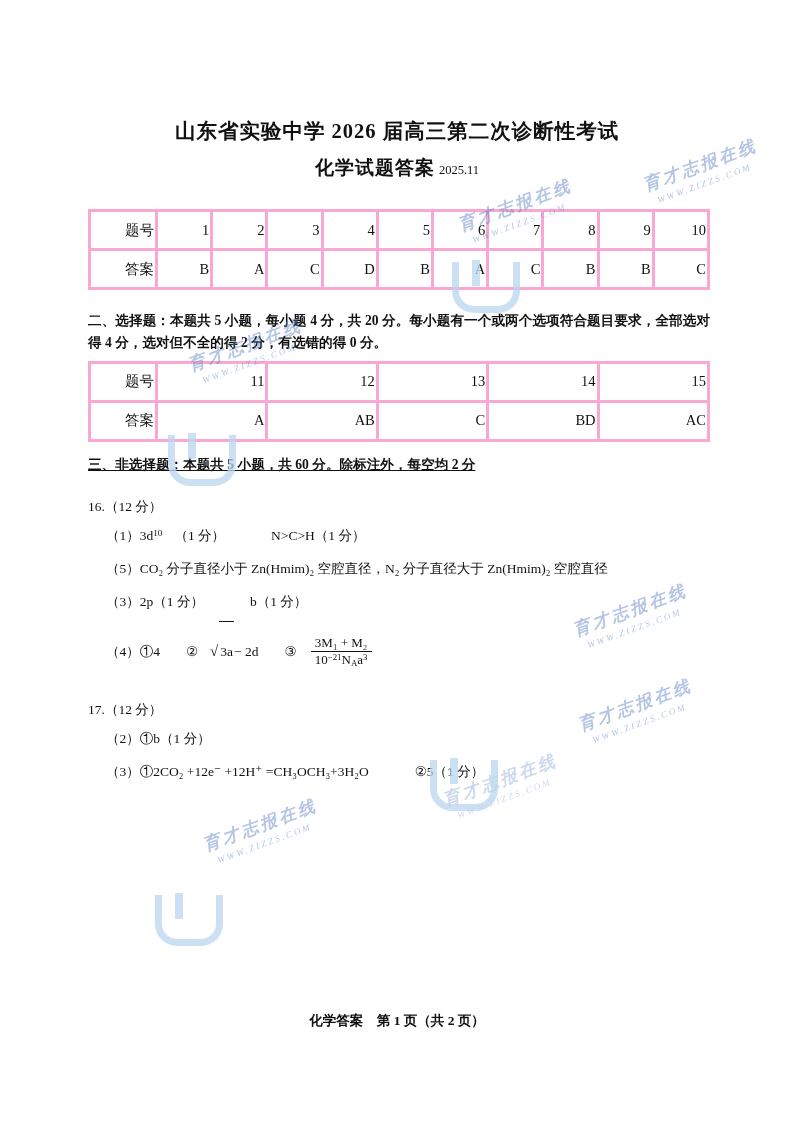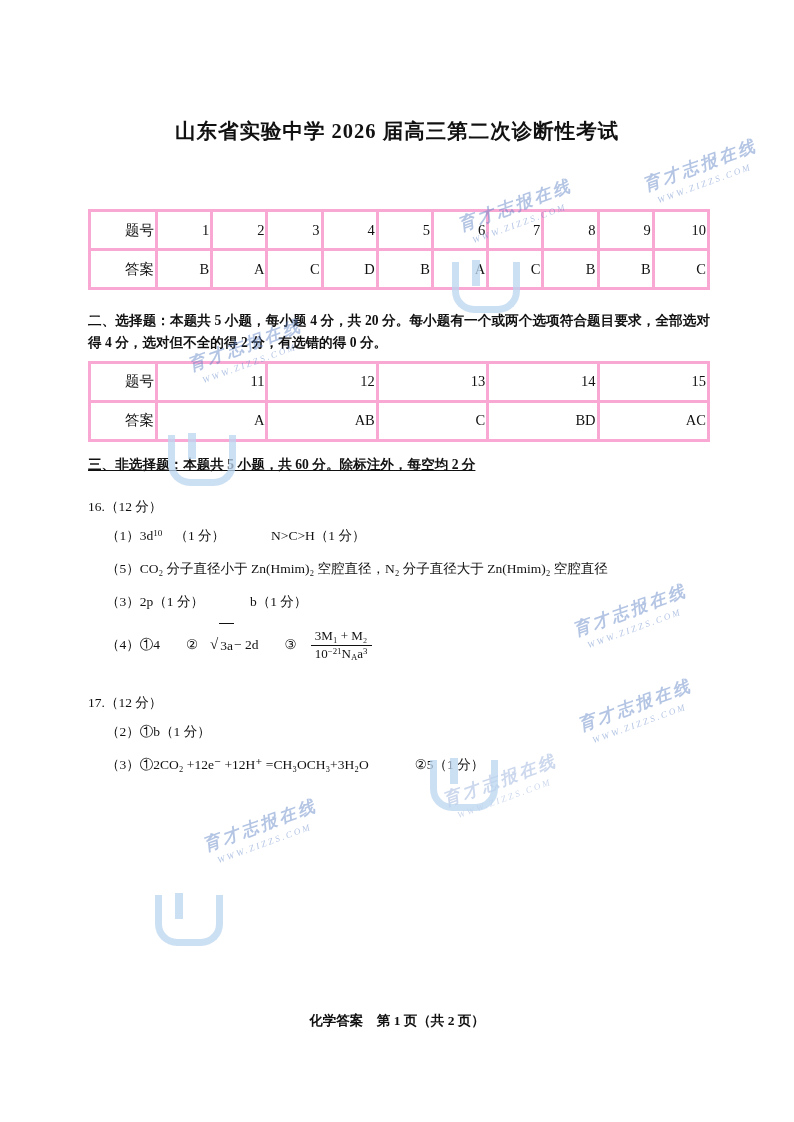--- a/index.html
+++ b/index.html
@@ -161,21 +161,21 @@
     margin: 8px 2px;
     position: relative;
     top: -1px;
   }
   .frac .num { display: block; padding: 0 4px; }
   .frac .den { display: block; padding: 0 4px; border-top: 1px solid #111; }
 
   .sqrt {
     display: inline-block;
     border-top: 1px solid #111;
-    padding: 8px 1px 0 1px;
+    padding: 16px 1px 0 1px;
     margin-left: 1px;
   }
   .radic { font-size: 15px; }
 
   .eqarrow {
     display: inline-block;
     position: relative;
     width: 24px;
     height: 12px;
     vertical-align: middle;
@@ -254,20 +254,23 @@
       <span class="wm-url">WWW.ZIZZS.COM</span>
     </div>
 
     <div class="wm-logo" style="left:452px; top:262px;"></div>
     <div class="wm-logo" style="left:168px; top:435px;"></div>
     <div class="wm-logo" style="left:430px; top:760px;"></div>
     <div class="wm-logo" style="left:155px; top:895px;"></div>
   </div>
 
   <div class="doc-title">山东省实验中学 2026 届高三第二次诊断性考试</div>
+  <div class="doc-subtitle">
+    <span>化学试题答案</span><span class="date">2025.11</span>
+  </div>
 
   <div class="content">
 
     <table class="ans">
       <tbody>
         <tr>
           <td class="rowhead">题号</td>
           <td>1</td>
           <td>2</td>
           <td>3</td>

